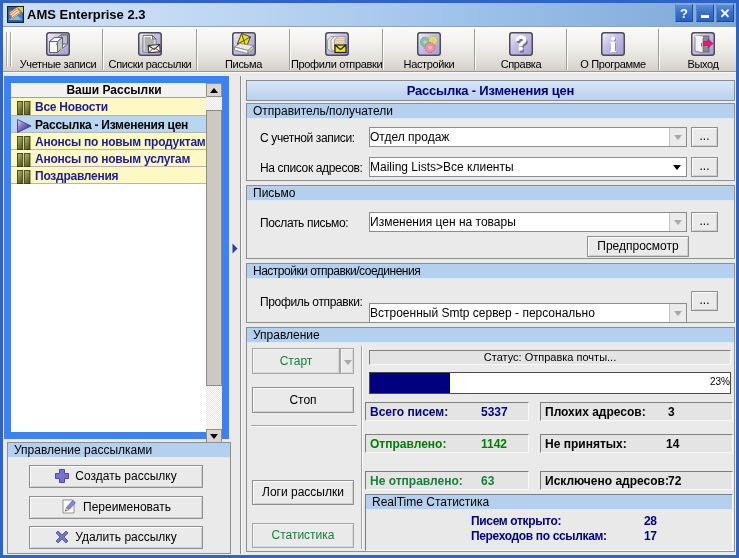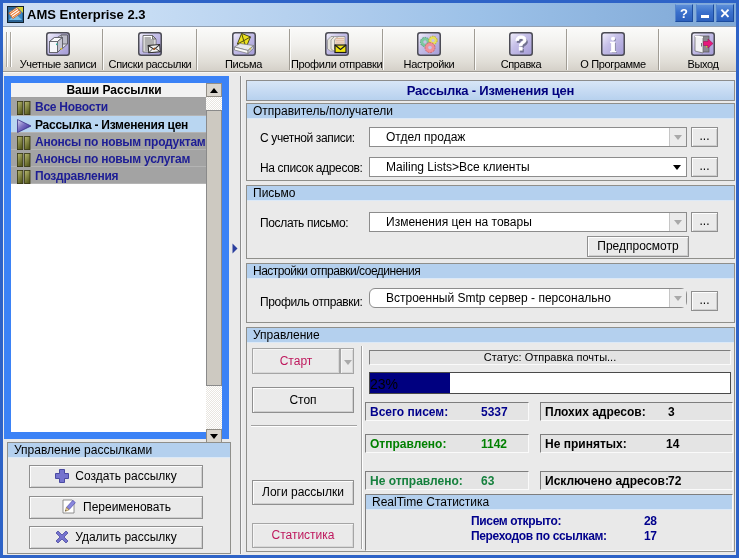--- a/index.html
+++ b/index.html
@@ -17,43 +17,43 @@
  border-top:1px solid #93a1b3;border-bottom:1px solid #9c9891;}
 .tb-grip{position:absolute;top:5px;width:2px;height:35px;border-left:1px solid #aaa69e;border-right:1px solid #fff;}
 .tb-sep{position:absolute;top:2px;width:2px;height:41px;border-left:1px solid #a09c94;border-right:1px solid #fbfbfa;}
 .tb-btn{position:absolute;top:1px;height:43px;text-align:center;}
 .tb-btn .ic{position:absolute;top:4px;left:50%;margin-left:-12px;width:24px;height:24px;}
 .tb-btn .lb{position:absolute;left:0;bottom:1px;width:100%;font-size:11px;color:#000;letter-spacing:-0.35px;white-space:nowrap;}
 
 .listbox{position:absolute;left:4px;top:76px;width:225px;height:363px;background:#fff;border:7px solid #3b82f6;}
 .listhdr{position:absolute;left:0;top:0;width:207px;height:15px;background:#f2f2f2;border-right:1px solid #a0a0a0;border-bottom:1px solid #a0a0a0;
  font-size:12px;font-weight:bold;text-align:center;line-height:15px;color:#000;}
-.lrow{position:absolute;left:0;width:207px;height:18px;border-bottom:1px solid #b4b4b4;border-right:1px solid #b4b4b4;background:#a3a3a3;}
+.lrow{position:absolute;left:0;width:207px;height:18px;border-bottom:1px solid #b4b4b4;border-right:1px solid #b4b4b4;background:#fef9c3;}
 .lrow .txt{position:absolute;left:24px;top:1px;font-size:12px;font-weight:bold;color:#1d1d95;line-height:16px;white-space:nowrap;letter-spacing:-0.25px;}
 .lrow.sel{background:#b9d6f1;}
 .lrow.sel .txt{color:#000;}
 .licon{position:absolute;left:6px;top:3px;}
 
 .sb{position:absolute;right:0;top:0;width:16px;height:361px;background:#f1efec;
  background-image:conic-gradient(#fff 25%,#e9e6e0 0 50%,#fff 0 75%,#e9e6e0 0);background-size:2px 2px;}
 .sbtn{position:absolute;left:0;width:16px;height:14px;background:#dad6ce;border:1px solid #928e86;color:#000;}
 .sthumb{position:absolute;left:0;top:27px;width:16px;height:276px;background:#cdc9c1;border:1px solid #8a8a8a;}
 .arrow-u{width:0;height:0;border-left:4px solid transparent;border-right:4px solid transparent;border-bottom:5px solid #000;position:absolute;left:3px;top:4px;}
 .arrow-d{width:0;height:0;border-left:4px solid transparent;border-right:4px solid transparent;border-top:5px solid #000;position:absolute;left:3px;top:4px;}
 
 .grp{position:absolute;border:1px solid #8f8f8b;background:#eaeaea;}
 .ghdr{position:absolute;left:0;top:0;right:0;height:15px;background:#b4d0ee;border-bottom:1px solid #dce9f7;
  font-size:12px;color:#000;line-height:15px;padding-left:6px;white-space:nowrap;}
 .btn{position:absolute;background:#eaeaea;border:1px solid #8f8f8f;
  box-shadow:inset 1px 1px 0 #fdfdfd,inset -1px -1px 0 #cfcfcf;
  font-size:12px;color:#000;text-align:center;}
-.btn.dis{border-color:#a5a5a5;color:#be185d;box-shadow:inset 1px 1px 0 #f5f5f5,inset -1px -1px 0 #d8d8d8;}
+.btn.dis{border-color:#a5a5a5;color:#15803d;box-shadow:inset 1px 1px 0 #f5f5f5,inset -1px -1px 0 #d8d8d8;}
 .btn.act{background:#b7d7f3;border-color:#6d9ece;box-shadow:inset 1px 1px 0 #ddeefb,inset -1px -1px 0 #9fc4e4;}
 .lbl{position:absolute;font-size:12px;letter-spacing:-0.35px;color:#000;white-space:nowrap;}
-.combo{position:absolute;left:122px;width:318px;height:20px;background:#fff;border:1px solid #8c8c8c;font-size:12px;line-height:18px;padding-left:16px;white-space:nowrap;}
+.combo{position:absolute;left:122px;width:318px;height:20px;background:#fff;border:1px solid #8c8c8c;font-size:12px;line-height:18px;padding-left:0;white-space:nowrap;}
 .combo .arr{position:absolute;right:0;top:0;width:17px;height:18px;}
 .combo.dis .arr{background:#ebebeb;border-left:1px solid #c6c6c6;}
 .tri{position:absolute;width:0;height:0;border-left:4px solid transparent;border-right:4px solid transparent;border-top:5px solid #000;left:4px;top:7px;}
 .combo.dis .tri{border-top-color:#a9a9a9;}
 .dots{position:absolute;left:444px;width:27px;height:20px;}
 .statbox{position:absolute;background:#e4e4e4;border:1px solid;border-color:#7e7e7e #fafafa #fafafa #7e7e7e;font-size:12px;font-weight:bold;}
 .statbox .v{position:absolute;top:2px;font-size:12px;font-weight:bold;}
 .sep-h{position:absolute;border-top:1px solid #a3a3a3;border-bottom:1px solid #fff;}
 .sep-v{position:absolute;border-left:1px solid #a3a3a3;border-right:1px solid #fff;}
 </style>
@@ -331,42 +331,42 @@
  <div class="combo dis" style="top:26px;">Изменения цен на товары<span class="arr">
         <span class="tri"></span>
       </span></div>
  <div class="btn dots" style="top:26px;line-height:16px;">...</div>
  <div class="btn" style="left:340px;top:50px;width:102px;height:21px;line-height:19px;">Предпросмотр</div>
 </div>
 
 <div class="grp" style="left:246px;top:263px;width:489px;height:60px;">
  <div class="ghdr" style="letter-spacing:-0.5px;">Настройки отправки/соединения</div>
  <span class="lbl" style="left:13px;top:31px;">Профиль отправки:</span>
- <div class="combo dis" style="top:24px;border-radius:6px;">Встроенный Smtp сервер - персонально<span class="arr">
+ <div class="combo dis" style="top:39px;">Встроенный Smtp сервер - персонально<span class="arr">
         <span class="tri"></span>
       </span></div>
  <div class="btn dots" style="top:27px;line-height:16px;">...</div>
 </div>
 
 <div class="grp" style="left:246px;top:327px;width:489px;height:225px;">
  <div class="ghdr">Управление</div>
  <div class="btn dis" style="left:5px;top:20px;width:88px;height:26px;line-height:24px;">Старт</div>
  <div class="btn dis" style="left:93px;top:20px;width:14px;height:26px;">
       <span class="tri" style="left:3px;top:11px;border-top-color:#a9a9a9;"></span>
     </div>
  <div class="btn" style="left:5px;top:59px;width:102px;height:26px;line-height:24px;">Стоп</div>
  <div class="sep-h" style="left:4px;top:97px;width:106px;"></div>
  <div class="btn" style="left:5px;top:152px;width:102px;height:25px;line-height:23px;">Логи рассылки</div>
  <div class="btn dis" style="left:5px;top:195px;width:102px;height:25px;line-height:23px;">Статистика</div>
  <div class="sep-v" style="left:114px;top:18px;height:203px;"></div>
 
  <div class="statbox" style="left:122px;top:22px;width:362px;height:15px;font-weight:normal;font-size:11px;text-align:center;line-height:13px;background:#e3e3e3;">Статус: Отправка почты...</div>
  <div class="abs" style="left:122px;top:44px;width:362px;height:22px;border:1px solid #4a4a4a;background:#fff;">
    <div class="abs" style="left:0;top:0;width:80px;height:20px;background:#000080;"></div>
-   <div class="abs" style="left:0;top:3px;width:100%;text-align:left;font-size:14px;">23%</div>
+   <div class="abs" style="left:0;top:3px;width:100%;text-align:right;font-size:10px;">23%</div>
  </div>
  <div class="statbox" style="left:118px;top:74px;width:164px;height:19px;color:#00008c;">
       <span class="abs" style="left:4px;top:2px;">Всего писем:</span>
       <span class="v" style="left:115px;">5337</span>
     </div>
  <div class="statbox" style="left:293px;top:74px;width:193px;height:19px;">
       <span class="abs" style="left:4px;top:2px;">Плохих адресов:</span>
       <span class="v" style="left:127px;">3</span>
     </div>
  <div class="statbox" style="left:118px;top:106px;width:164px;height:19px;color:#008000;">

